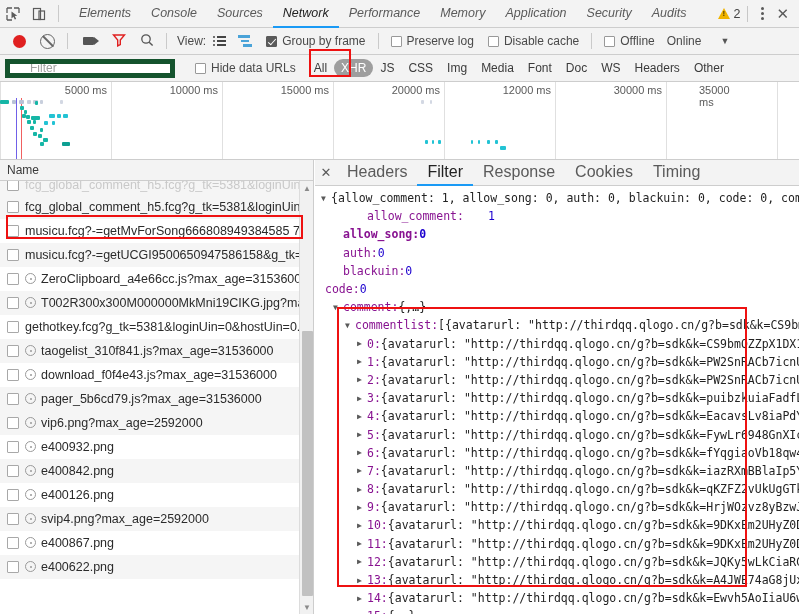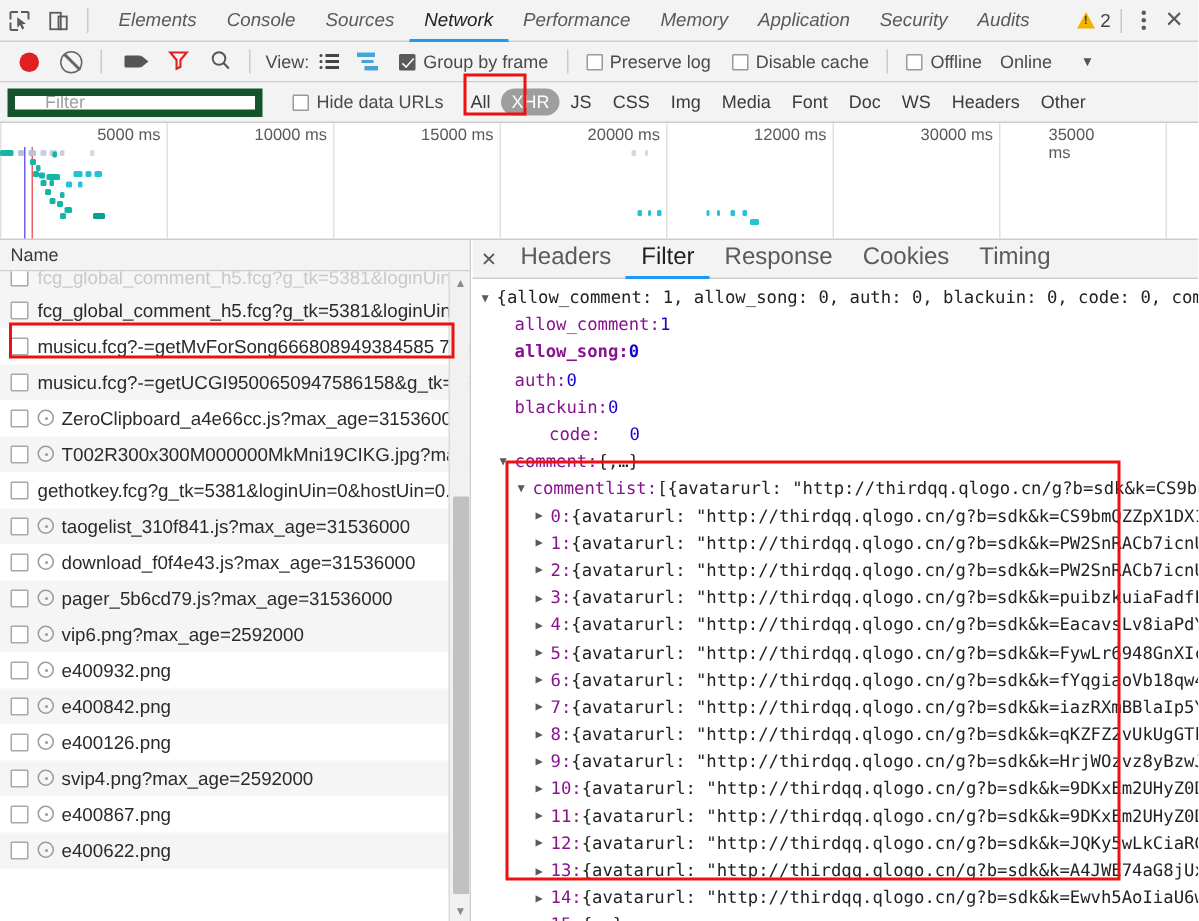--- a/index.html
+++ b/index.html
@@ -459,41 +459,41 @@
       <div class="rp-tab sel">Filter</div>
       <div class="rp-tab">Response</div>
       <div class="rp-tab">Cookies</div>
       <div class="rp-tab">Timing</div>
     </div>
     <div class="jsonview" id="json-lines">
         <div class="jline" style="padding-left: 6px;">
           <span class="tri">▼</span>
           <span class="k-plain">{allow_comment: 1, allow_song: 0, auth: 0, blackuin: 0, code: 0, commer</span>
         </div>
-        <div class="jline" style="padding-left: 18px;">
+        <div class="jline" style="padding-left: 18px; gap: 24px;">
           <span class="tri blank">▶</span>
           <span class="k-prop">allow_comment: </span>
           <span class="k-num">1</span>
         </div>
         <div class="jline" style="padding-left: 18px; font-weight: bold;">
           <span class="tri blank">▶</span>
           <span class="k-prop">allow_song: </span>
           <span class="k-num">0</span>
         </div>
         <div class="jline" style="padding-left: 18px;">
           <span class="tri blank">▶</span>
           <span class="k-prop">auth: </span>
           <span class="k-num">0</span>
         </div>
         <div class="jline" style="padding-left: 18px;">
           <span class="tri blank">▶</span>
           <span class="k-prop">blackuin: </span>
           <span class="k-num">0</span>
         </div>
-        <div class="jline" style="padding-left: 22px; gap: 19px;">
+        <div class="jline" style="padding-left: 0;">
           <span class="tri blank">▶</span>
           <span class="k-prop">code: </span>
           <span class="k-num">0</span>
         </div>
         <div class="jline" style="padding-left: 18px;">
           <span class="tri">▼</span>
           <span class="k-prop">comment: </span>
           <span class="k-str">{,…}</span>
         </div>
         <div class="jline" style="padding-left: 30px;">

